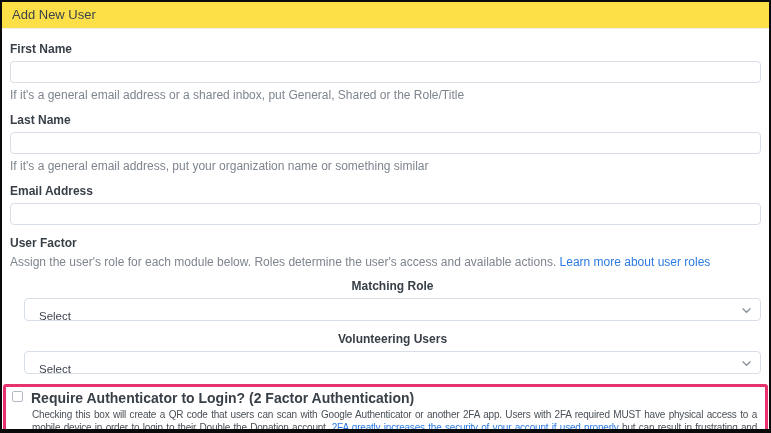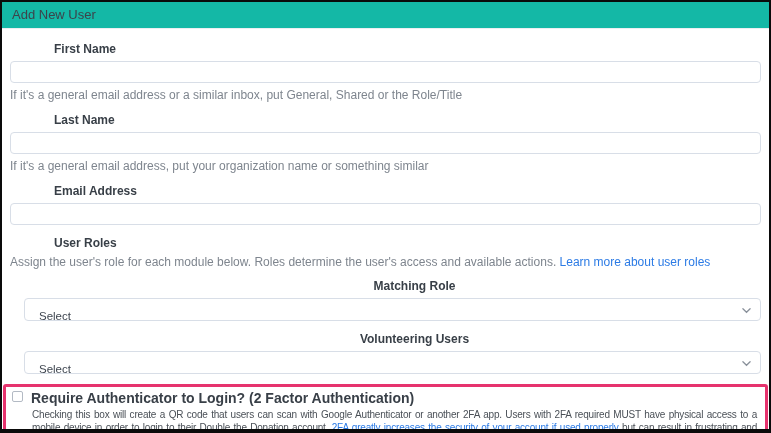--- a/index.html
+++ b/index.html
@@ -9,31 +9,31 @@
     width: 771px; height: 433px;
   }
   .frame {
     width: 771px; height: 433px;
     border: 2px solid #0a0a0a;
     border-bottom-width: 4px;
     background: #ffffff;
     overflow: hidden;
   }
   .card-header {
-    background: #14b8a6;
+    background: #fde047;
     border-bottom: 1px solid #eceef1;
     padding: 5px 10px 6px 10px;
     font-size: 13px;
     color: #3c434b;
   }
   .card-body { padding: 13px 8px 8px 8px; }
 
   .field-label {
     font-size: 12px; font-weight: bold; color: #383f47;
-    margin-bottom: 5px; display: block; margin-left: 44px;
+    margin-bottom: 5px; display: block;
   }
   .text-input {
     display: block; width: 100%;
     height: 22px;
     border: 1px solid #d8dee7; border-radius: 4px;
     background: #fff; outline: none;
     font-size: 12px; color: #3c434b; padding: 0 8px;
     font-family: "Liberation Sans", sans-serif;
   }
   .helper {
@@ -91,36 +91,36 @@
 
 <div class="frame">
 
   <div class="card-header">Add New User</div>
 
   <div class="card-body">
 
     <div class="group">
       <label class="field-label">First Name</label>
       <input class="text-input" type="text" value="" style="">
-      <div class="helper">If it's a general email address or a similar inbox, put General, Shared or the Role/Title</div>
+      <div class="helper">If it's a general email address or a shared inbox, put General, Shared or the Role/Title</div>
     </div>
 
     <div class="group">
       <label class="field-label">Last Name</label>
       <input class="text-input" type="text" value="" style="">
       <div class="helper">If it's a general email address, put your organization name or something similar</div>
     </div>
 
     <div class="group">
       <label class="field-label">Email Address</label>
       <input class="text-input" type="text" value="" style="">
     </div>
 
     <div>
-      <label class="field-label">User Roles</label>
+      <label class="field-label">User Factor</label>
       <div class="desc-line"><span>Assign the user's role for each module below. Roles determine the user's access and available actions.</span> <a class="link">Learn more about user roles</a></div>
 
       <div class="roles-indent">
         <div class="role-group">
           <label class="field-label">Matching Role</label>
           <div class="select-box">
             <span>Select</span>
             <svg class="chev" viewBox="0 0 10 10">
                 <path d="M1 3 L5 7 L9 3" fill="none" stroke="currentColor" stroke-width="1.4" stroke-linecap="round"></path>
               </svg>

